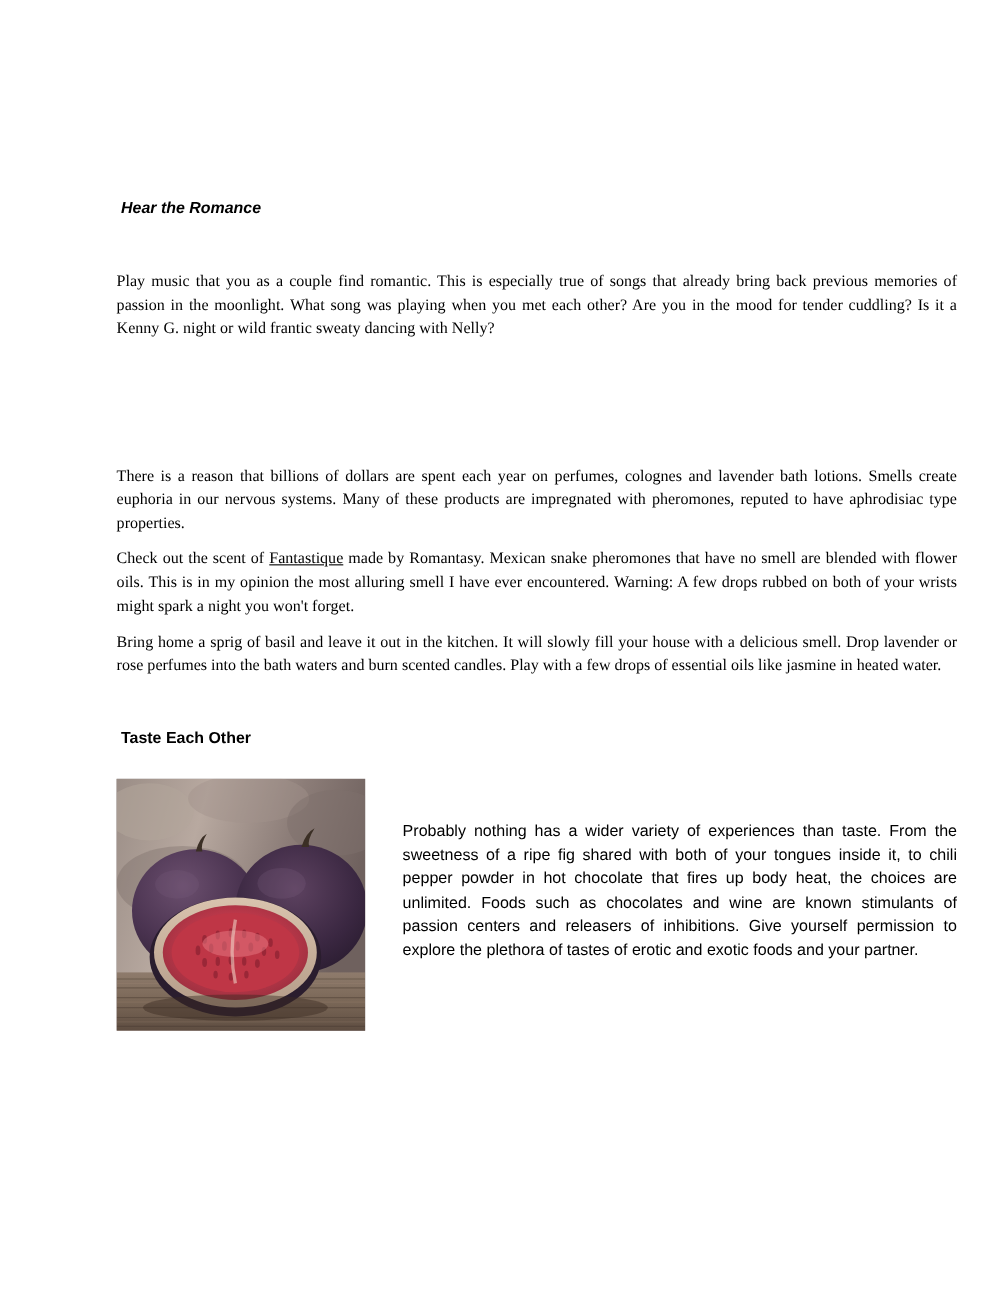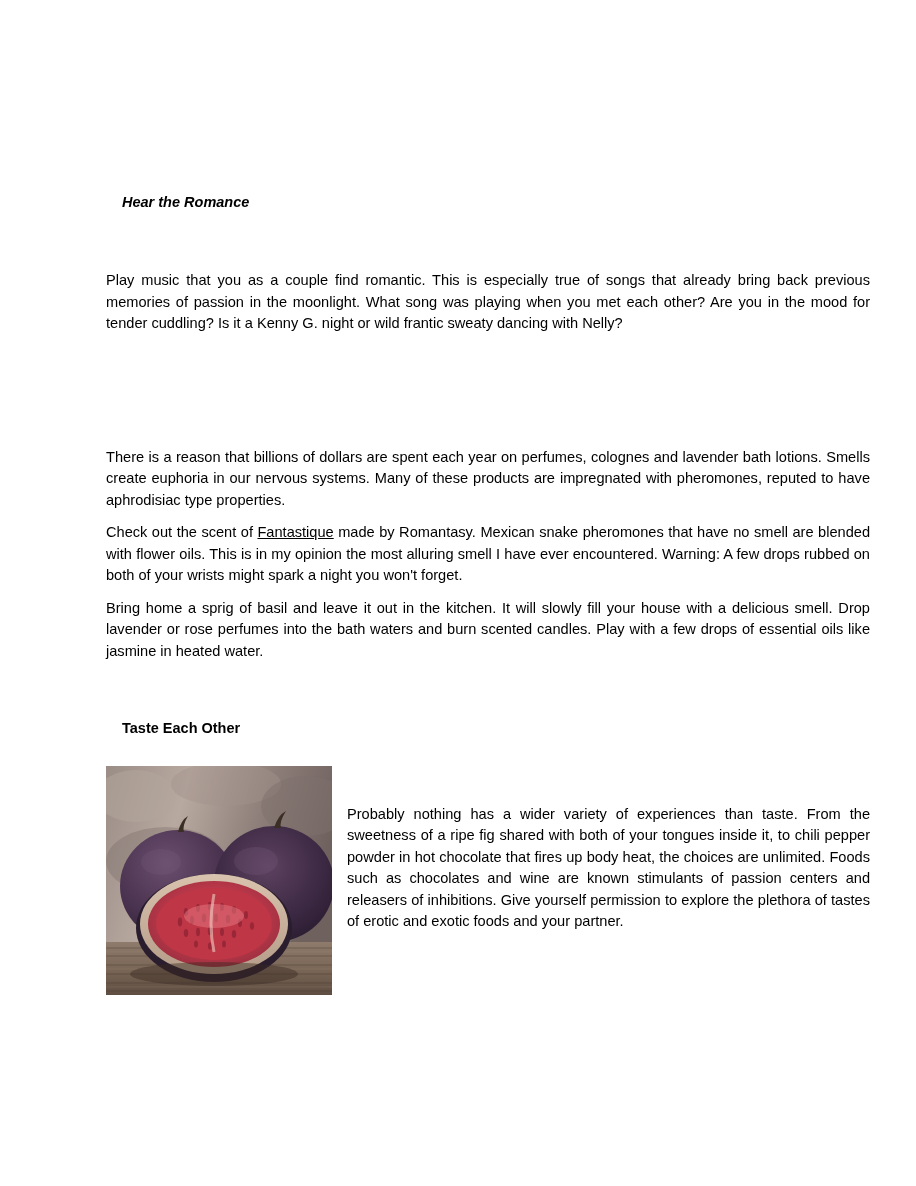--- a/index.html
+++ b/index.html
@@ -22,33 +22,34 @@
     position: absolute;
     left: 106px;
     top: 0;
     width: 764px;
   }
   .spacer-top { height: 178px; }
 
   h2.section-heading {
     font-size: 14.5px;
     font-weight: bold;
-    margin: 16px;
+    margin: 4px;
     line-height: 1.2;
   }
   h2.section-heading.italic {
     font-style: italic;
   }
 
   p.body-text {
     font-size: 14.6px;
     line-height: 21.5px;
     margin: 0;
     text-align: justify;
     color: #000000;
+    font-family: Liberation Serif, serif;
   }
 
   .gap-after-heading { height: 43px; }
   .gap-para { height: 11px; }
   .gap-section { height: 47px; }
   .gap-section-2 { height: 42px; }
 
   a.inline-link {
     color: #000000;
     text-decoration: underline;
@@ -68,20 +69,21 @@
     background: #6b5a55;
   }
   .fig-image svg { display: block; }
   .taste-text {
     flex: 1 1 auto;
     padding-left: 15px;
     padding-top: 38px;
     font-size: 14.6px;
     line-height: 21.5px;
     text-align: justify;
+    margin-left: 19px;
   }
 </style>
 </head>
 <body>
 
 <div class="page">
   <div class="content">
 
     <div class="spacer-top"></div>
 

